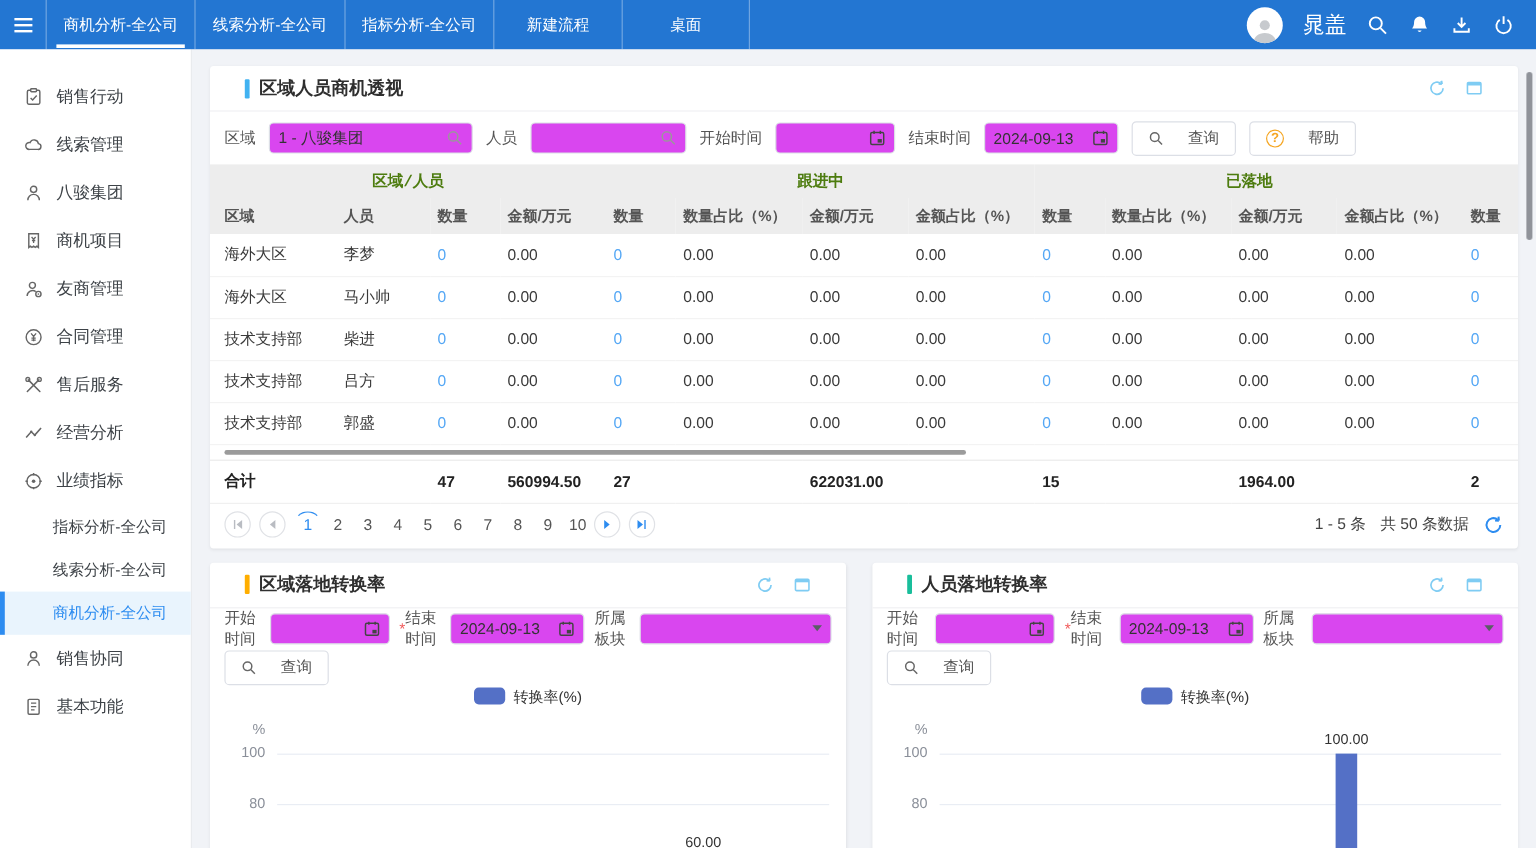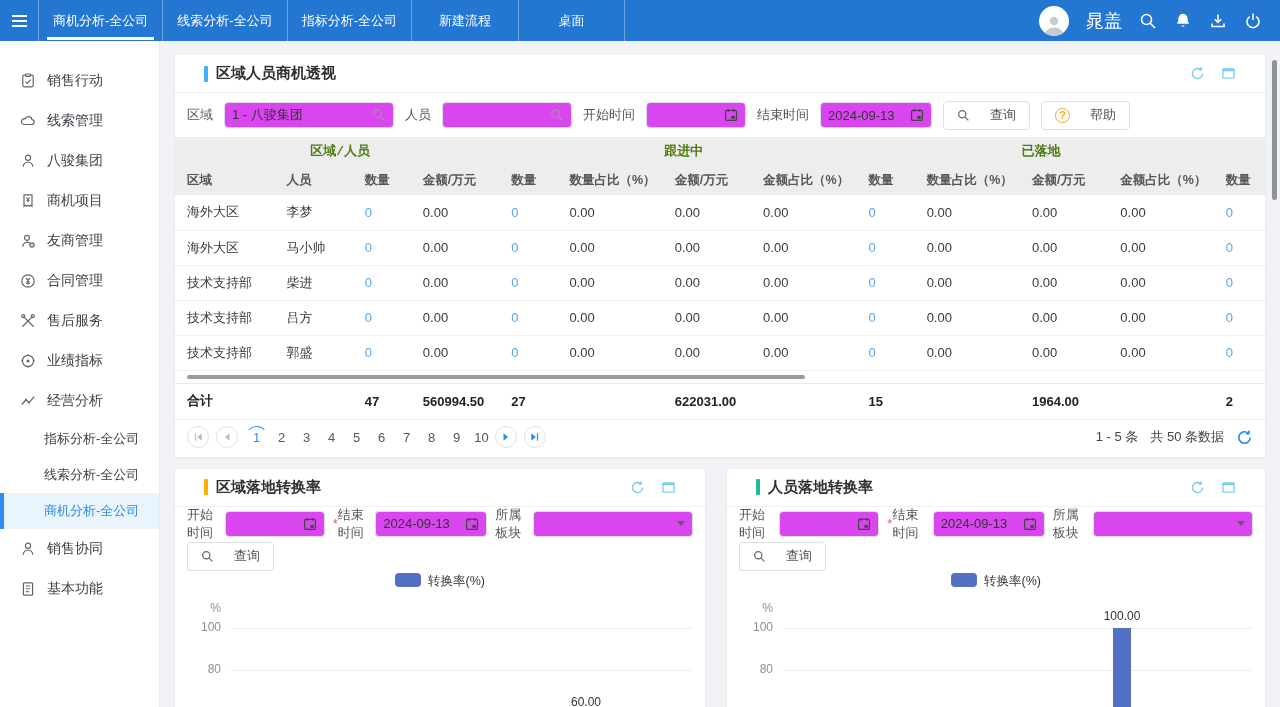--- a/index.html
+++ b/index.html
@@ -190,33 +190,33 @@
     <div class="side-item">
       <svg viewBox="0 0 16 16">
           <path d="M2.8 13.2 12.4 3.6M13.2 13.2 3.6 3.6" fill="none" stroke="#666" stroke-width="1.3" stroke-linecap="round"></path>
           <circle cx="12.8" cy="3.2" r="1.6" fill="none" stroke="#666" stroke-width="1.1"></circle>
           <circle cx="3.2" cy="3.2" r="1.6" fill="none" stroke="#666" stroke-width="1.1"></circle>
         </svg>
       <span>售后服务</span>
     </div>
     <div class="side-item">
       <svg viewBox="0 0 16 16">
+          <path d="M1.8 11.5 6 6.8l3 2.8 5.2-6" fill="none" stroke="#666" stroke-width="1.3"></path>
+          <circle cx="6" cy="6.8" r="1" fill="#666"></circle>
+          <circle cx="9" cy="9.6" r="1" fill="#666"></circle>
+        </svg>
+      <span>经营分析</span>
+    </div>
+    <div class="side-item">
+      <svg viewBox="0 0 16 16">
           <circle cx="8" cy="8" r="5.6" fill="none" stroke="#666" stroke-width="1.2"></circle>
           <circle cx="8" cy="8" r="1.5" fill="#666"></circle>
           <path d="M8 1.2v2M8 12.8v2M1.2 8h2M12.8 8h2" stroke="#666" stroke-width="1.2"></path>
         </svg>
       <span>业绩指标</span>
-    </div>
-    <div class="side-item">
-      <svg viewBox="0 0 16 16">
-          <path d="M1.8 11.5 6 6.8l3 2.8 5.2-6" fill="none" stroke="#666" stroke-width="1.3"></path>
-          <circle cx="6" cy="6.8" r="1" fill="#666"></circle>
-          <circle cx="9" cy="9.6" r="1" fill="#666"></circle>
-        </svg>
-      <span>经营分析</span>
     </div>
     <div class="side-sub">指标分析-全公司</div>
     <div class="side-sub">线索分析-全公司</div>
     <div class="side-sub active">商机分析-全公司</div>
     <div class="side-item">
       <svg viewBox="0 0 16 16">
           <circle cx="8" cy="4.8" r="2.6" fill="none" stroke="#666" stroke-width="1.2"></circle>
           <path d="M3.2 13.8a4.8 4.8 0 0 1 9.6 0" fill="none" stroke="#666" stroke-width="1.2"></path>
         </svg>
       <span>销售协同</span>

